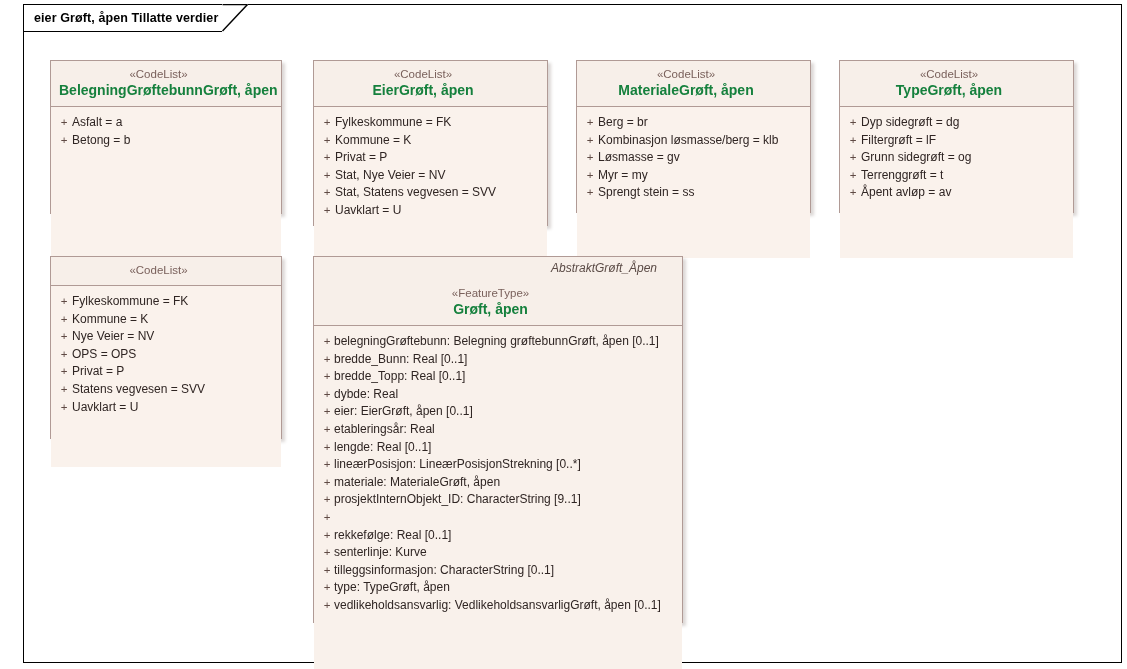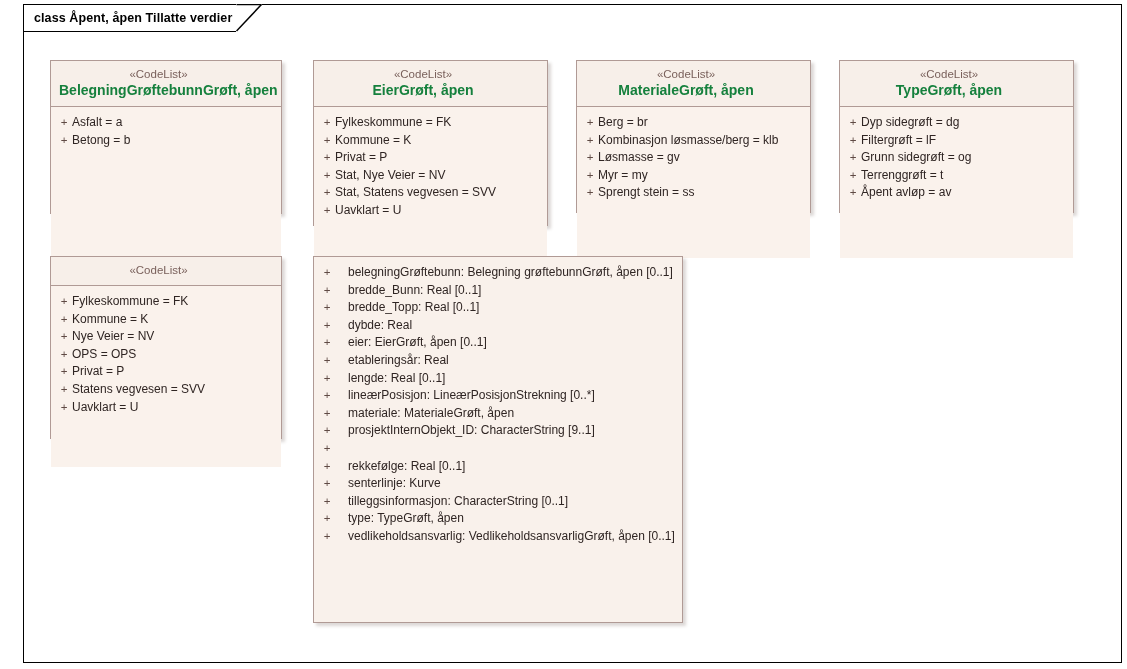--- a/index.html
+++ b/index.html
@@ -127,31 +127,31 @@
     font-size: 11.5px;
     color: #5f4a44;
     margin-left: 6px;
   }
   .attr-text {
     font-size: 12px;
     color: #2f2523;
     margin-left: 1px;
   }
   .uml-box.featuretype .attr-text {
-    margin-left: 14px;
+    margin-left: 0;
   }
 </style>
 </head>
 <body>
 
 <div id="canvas"></div>
 
 <div id="title-tab">
   <div class="tab-body">
-    <span class="tab-label">class Åpent, åpen Tillatte verdier</span>
+    <span class="tab-label">eier Grøft, åpen Tillatte verdier</span>
   </div>
   <div class="tab-slant">
     <svg width="26" height="28" viewBox="0 0 26 28">
       <path d="M0.5,0.5 L25.5,0.5" stroke="#000000" stroke-width="1.5" fill="none"></path>
       <path d="M25.5,0.5 L0.5,27" stroke="#000000" stroke-width="1.5" fill="none"></path>
     </svg>
   </div>
 </div>
 
 <div class="uml-box codelist" style="left:50px; top:60px; width:232px; height:154px;">
@@ -292,20 +292,25 @@
       <span class="attr-text">Statens vegvesen = SVV</span>
     </div>
     <div class="attr-row">
       <span class="attr-vis">+</span>
       <span class="attr-text">Uavklart = U</span>
     </div>
   </div>
 </div>
 
 <div class="uml-box featuretype" style="left:313px; top:256px; width:370px; height:367px;">
+  <div class="uml-header has-parent">
+    <div class="parent-name">AbstraktGrøft_Åpen</div>
+    <div class="stereotype">«FeatureType»</div>
+    <div class="class-name">Grøft, åpen</div>
+  </div>
   <div class="uml-body">
     <div class="attr-row">
       <span class="attr-vis">+</span>
       <span class="attr-text">belegningGrøftebunn: Belegning grøftebunnGrøft, åpen [0..1]</span>
     </div>
     <div class="attr-row">
       <span class="attr-vis">+</span>
       <span class="attr-text">bredde_Bunn: Real [0..1]</span>
     </div>
     <div class="attr-row">

